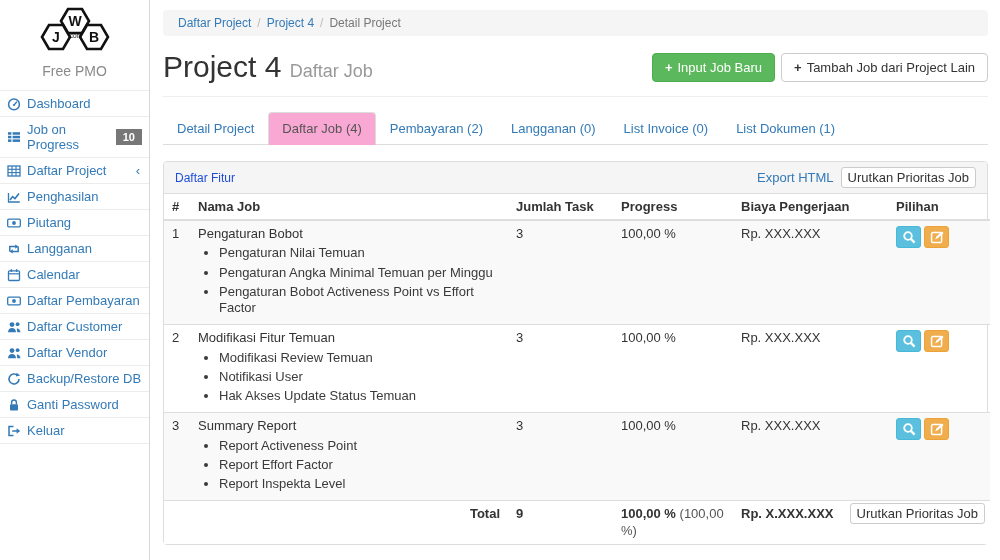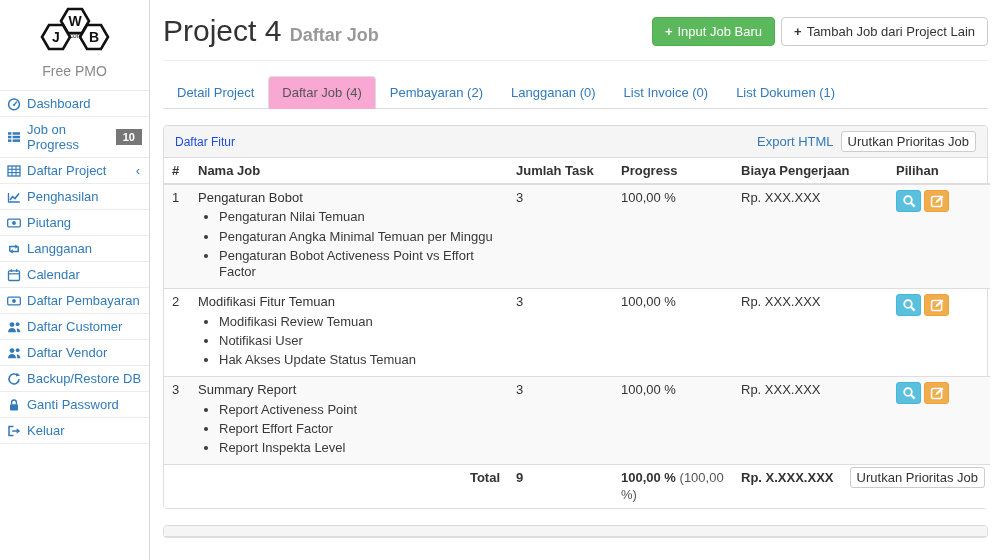--- a/index.html
+++ b/index.html
@@ -24,21 +24,21 @@
   .container { margin:0 12px 0 13px; }
 
   .breadcrumb { margin-top:10px; background:#f5f5f5; border-radius:4px;
     padding:6px 15px; font-size:12px; color:#777; }
   .breadcrumb a { color:#337ab7; text-decoration:none; cursor:pointer; }
   .breadcrumb .sep { color:#bbb; margin:0 6px; }
 
   .page-header { display:flex; align-items:center; margin-top:14px;
     padding-bottom:12px; border-bottom:1px solid #eee; }
   .page-header h1 { font-size:30px; font-weight:500; color:#333; letter-spacing:0; }
-  .page-header h1 small { font-size:18px; color:#999; font-weight:700; }
+  .page-header h1 small { font-size:18px; color:#999; font-weight:400; }
   .header-buttons { margin-left:auto; display:flex; gap:6px; }
 
   .btn { display:inline-flex; align-items:center; gap:5px; font-size:13px;
     padding:6px 12px; border-radius:4px; border:1px solid #ccc; background:#fff;
     color:#333; cursor:pointer; white-space:nowrap; font-family:inherit; }
   .btn-success { background:#5cb85c; border-color:#4cae4c; color:#fff; }
   .btn-xs { font-size:13px; padding:2px 6px; border-radius:3px; }
   .plus { font-weight:bold; font-size:13px; line-height:1; }
 
   .tabs { display:flex; margin-top:15px; border-bottom:1px solid #ddd; }
@@ -245,20 +245,23 @@
           <use href="#i-signout"></use>
         </svg>
       <span>Keluar</span>
     </div>
   </div>
 </div>
 
 <div class="main">
   <div class="container">
 
+    <div class="breadcrumb">
+      <a>Daftar Project</a><span class="sep">/</span><a>Project 4</a><span class="sep">/</span><span>Detail Project</span>
+    </div>
 
     <div class="page-header">
       <h1>
         <span>Project 4</span>
         <small>Daftar Job</small>
       </h1>
       <div class="header-buttons">
         <button class="btn btn-success">
           <span class="plus">+</span>
           <span>Input Job Baru</span>

